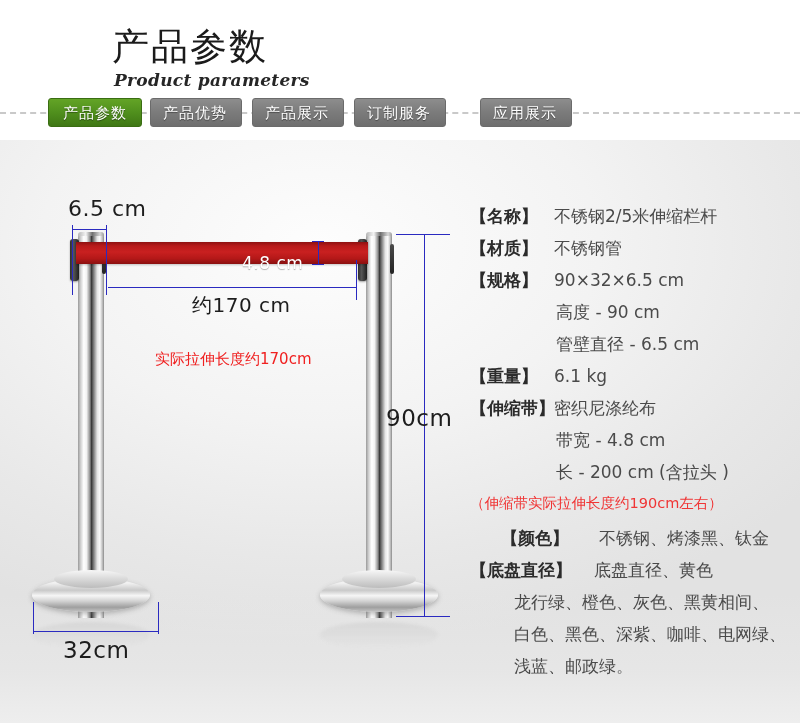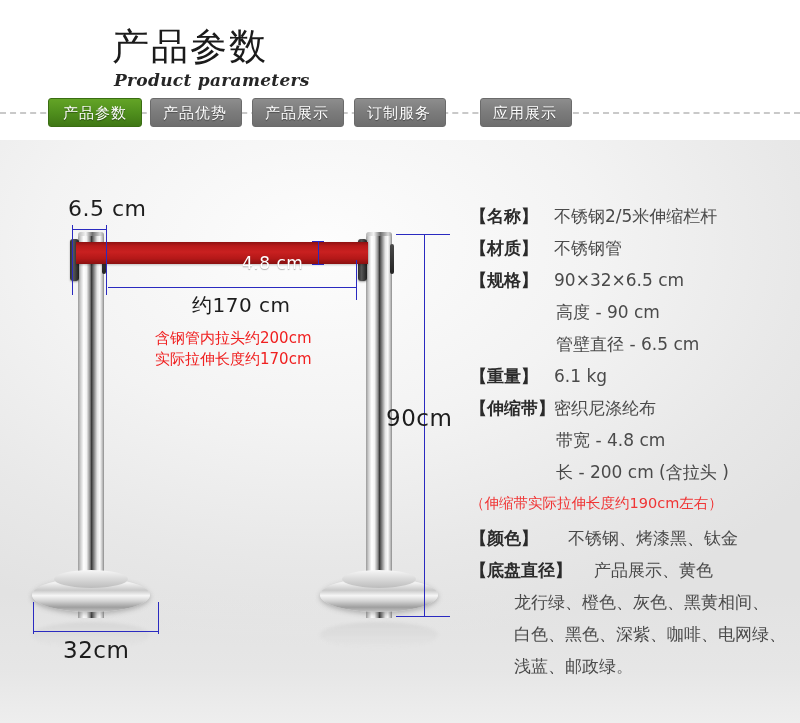--- a/index.html
+++ b/index.html
@@ -349,21 +349,20 @@
     <div class="dim-v" style="left:106px; top:93px; height:62px;"></div>
 
     <div class="dim-v" style="left:318px; top:101px; height:24px;"></div>
     <div class="dim-h" style="left:312px; top:101px; width:12px;"></div>
     <div class="dim-h" style="left:312px; top:124px; width:12px;"></div>
 
     <div class="dim-h" style="left:108px; top:147px; width:248px;"></div>
     <div class="dim-v" style="left:356px; top:120px; height:40px;"></div>
     <div class="dim-text" style="left:192px; top:152px;">约170 cm</div>
 
-    <div class="note-red" style="left:155px; top:188px;">含钢管内拉头约200cm</div>
     <div class="note-red" style="left:155px; top:209px;">实际拉伸长度约170cm</div>
 
     <div class="dim-v" style="left:424px; top:94px; height:382px;"></div>
     <div class="dim-h" style="left:396px; top:94px; width:54px;"></div>
     <div class="dim-h" style="left:396px; top:476px; width:54px;"></div>
     <div class="dim-text" style="left:386px; top:265px; font-size:23px;">90cm</div>
 
     <div class="dim-h" style="left:33px; top:491px; width:126px;"></div>
     <div class="dim-v" style="left:33px; top:462px; height:32px;"></div>
     <div class="dim-v" style="left:158px; top:462px; height:32px;"></div>
@@ -397,28 +396,28 @@
       <div class="spec-row">
         <div class="spec-label w-belt">【伸缩带】</div>
         <div class="spec-value">密织尼涤纶布</div>
       </div>
 
       <div class="spec-cont indent-55">带宽 -  4.8 cm</div>
       <div class="spec-cont indent-55">长 -  200 cm (含拉头 )</div>
 
       <div class="spec-note indent-0">（伸缩带实际拉伸长度约190cm左右）</div>
 
-      <div class="spec-row" style="margin-top:4px;">
+      <div class="spec-row" style="margin-top:4px;justify-content:center;">
         <div class="spec-label w-color">【颜色】</div>
         <div class="spec-value" style="padding-left:14px;">不锈钢、烤漆黑、钛金</div>
       </div>
 
       <div class="spec-row">
         <div class="spec-label">【底盘直径】</div>
-        <div class="spec-value indent-beltcolor">产品展示、黄色</div>
+        <div class="spec-value indent-beltcolor">底盘直径、黄色</div>
       </div>
 
       <div class="spec-cont indent-40">龙行绿、橙色、灰色、黑黄相间、</div>
       <div class="spec-cont indent-40">白色、黑色、深紫、咖啡、电网绿、</div>
       <div class="spec-cont indent-40">浅蓝、邮政绿。</div>
 
     </div>
 
   </div>
 </div>

